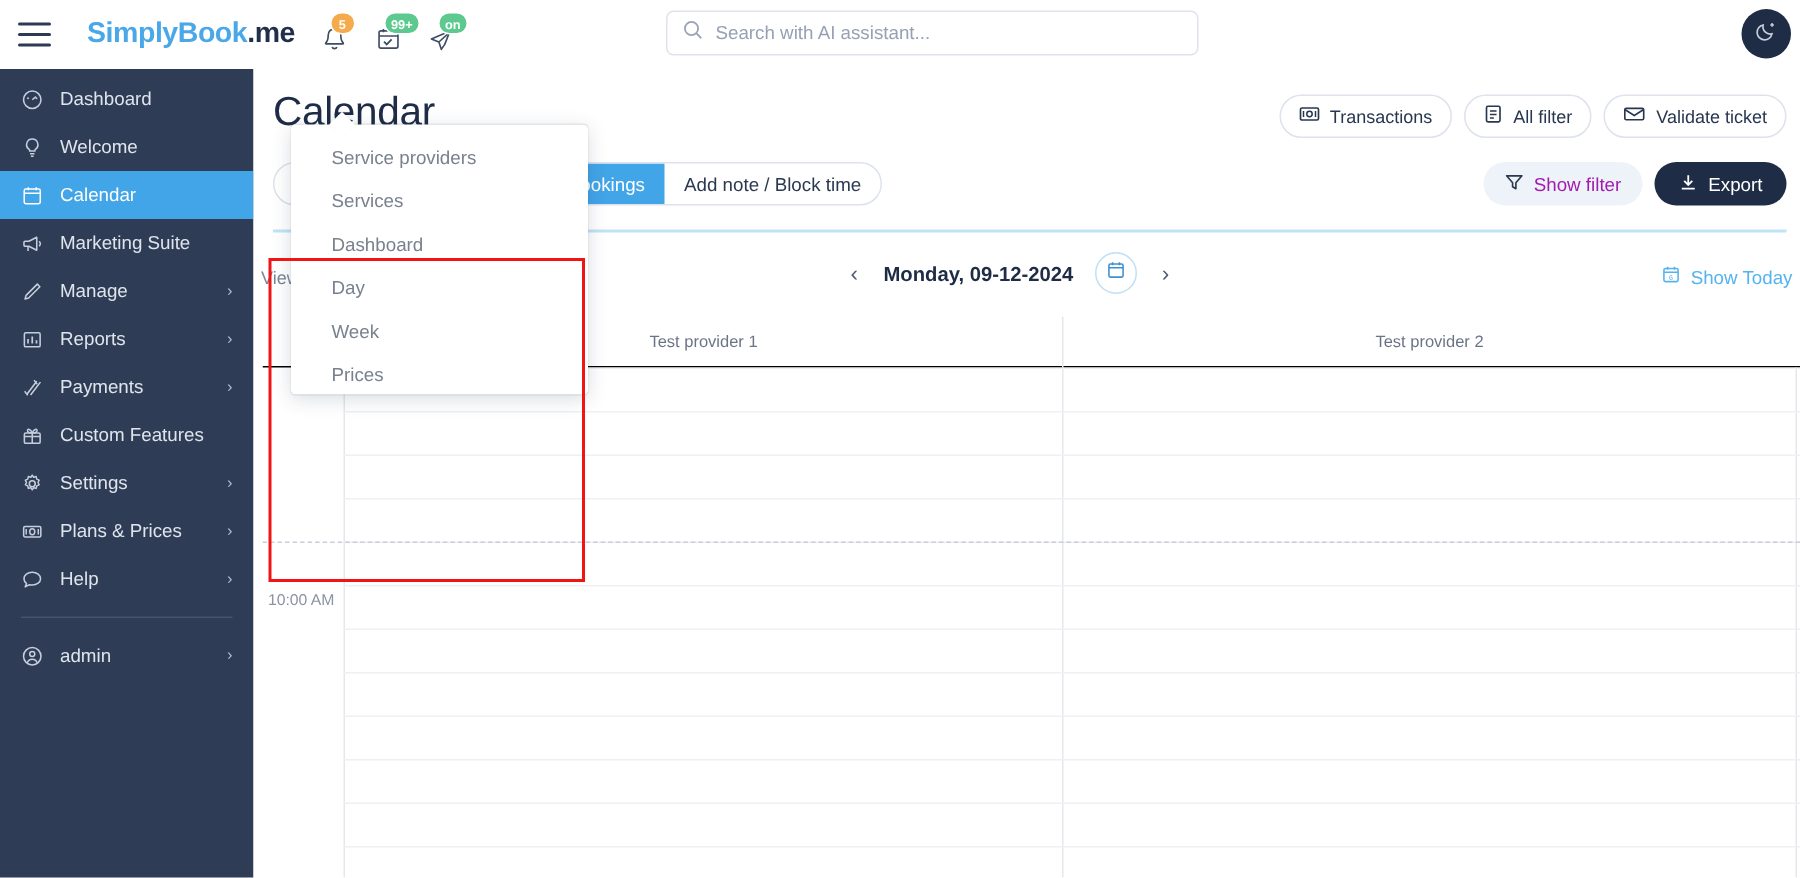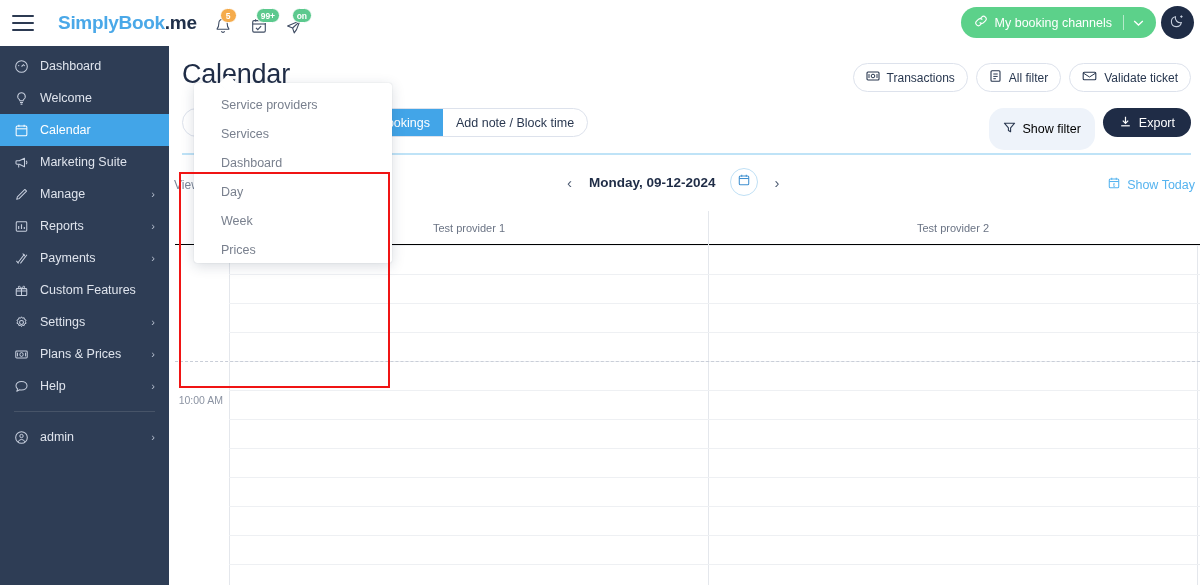--- a/index.html
+++ b/index.html
@@ -141,24 +141,24 @@
     background: #fff;
   }
   .seg div {
     display: flex; align-items: center; padding: 0 13px;
     font-size: 12.5px; color: #2a3850; cursor: pointer; white-space: nowrap;
   }
   .seg div.on { background: #42a5e8; color: #fff; }
 
   .right-tools { position: absolute; right: 9px; top: 2px; display: flex; gap: 8px; }
   .filterbtn {
-    height: 42px; padding: 0 14px;
+    height: 29px; padding: 0 14px;
     background: #eef3fa; border-radius: 15px;
     display: flex; align-items: center; gap: 7px;
-    font-size: 12.5px; color: #000000; cursor: pointer; white-space: nowrap;
+    font-size: 12.5px; color: #a21caf; cursor: pointer; white-space: nowrap;
   }
   .exportbtn {
     height: 29px; padding: 0 16px;
     background: #1f2c46; border-radius: 15px;
     display: flex; align-items: center; gap: 7px;
     font-size: 12.5px; color: #fff; cursor: pointer; white-space: nowrap;
   }
   .tb-underline {
     position: absolute; left: 13px; top: 47px;
     width: 1009px; height: 2px; background: #bfe3f7;
@@ -296,36 +296,30 @@
 
     <div class="tb-ic">
       <svg width="19" height="19" viewBox="0 0 19 19">
           <path d="M16.2 3.2L2.6 9l5 2 1.6 4.9 2.3-3.3 3.7-9.4z" fill="none" stroke="#3f4c63" stroke-width="1.1" stroke-linejoin="round"></path>
           <path d="M7.6 11L16.2 3.2" fill="none" stroke="#3f4c63" stroke-width="1.1"></path>
         </svg>
       <span class="badge green">on</span>
     </div>
   </div>
 
-
-  <div class="bookbtn">
+  <div class="searchwrap">
     <span>
       <svg width="14" height="14" viewBox="0 0 14 14">
-          <path d="M5.7 8.3a2.6 2.6 0 0 0 3.9.3l1.8-1.8a2.6 2.6 0 0 0-3.7-3.7l-1 1" fill="none" stroke="#fff" stroke-width="1.1"></path>
-          <path d="M8.3 5.7a2.6 2.6 0 0 0-3.9-.3L2.6 7.2a2.6 2.6 0 0 0 3.7 3.7l1-1" fill="none" stroke="#fff" stroke-width="1.1"></path>
-        </svg>
-    </span>
-    <span>My booking channels</span>
-    <span class="divline"></span>
-    <span>
-      <svg width="11" height="8" viewBox="0 0 11 8">
-          <path d="M1.2 2l4.3 4 4.3-4" fill="none" stroke="#fff" stroke-width="1.3"></path>
-        </svg>
-    </span>
-  </div>
+          <circle cx="6" cy="6" r="4.4" fill="none" stroke="#9aa3b4" stroke-width="1.2"></circle>
+          <path d="M9.3 9.3l3.2 3.2" stroke="#9aa3b4" stroke-width="1.2"></path>
+        </svg>
+    </span>
+    <input type="text" placeholder="Search with AI assistant..." style="">
+  </div>
+
 
   <div class="moonbtn">
     <span>
       <svg width="17" height="17" viewBox="0 0 17 17">
           <path d="M12.3 10.6A5 5 0 0 1 6.4 4.7a5 5 0 1 0 5.9 5.9z" fill="none" stroke="#c6cedd" stroke-width="1.1"></path>
           <path d="M12.4 3.4v2.4M11.2 4.6h2.4" stroke="#c6cedd" stroke-width="1"></path>
         </svg>
     </span>
   </div>
 </div>

